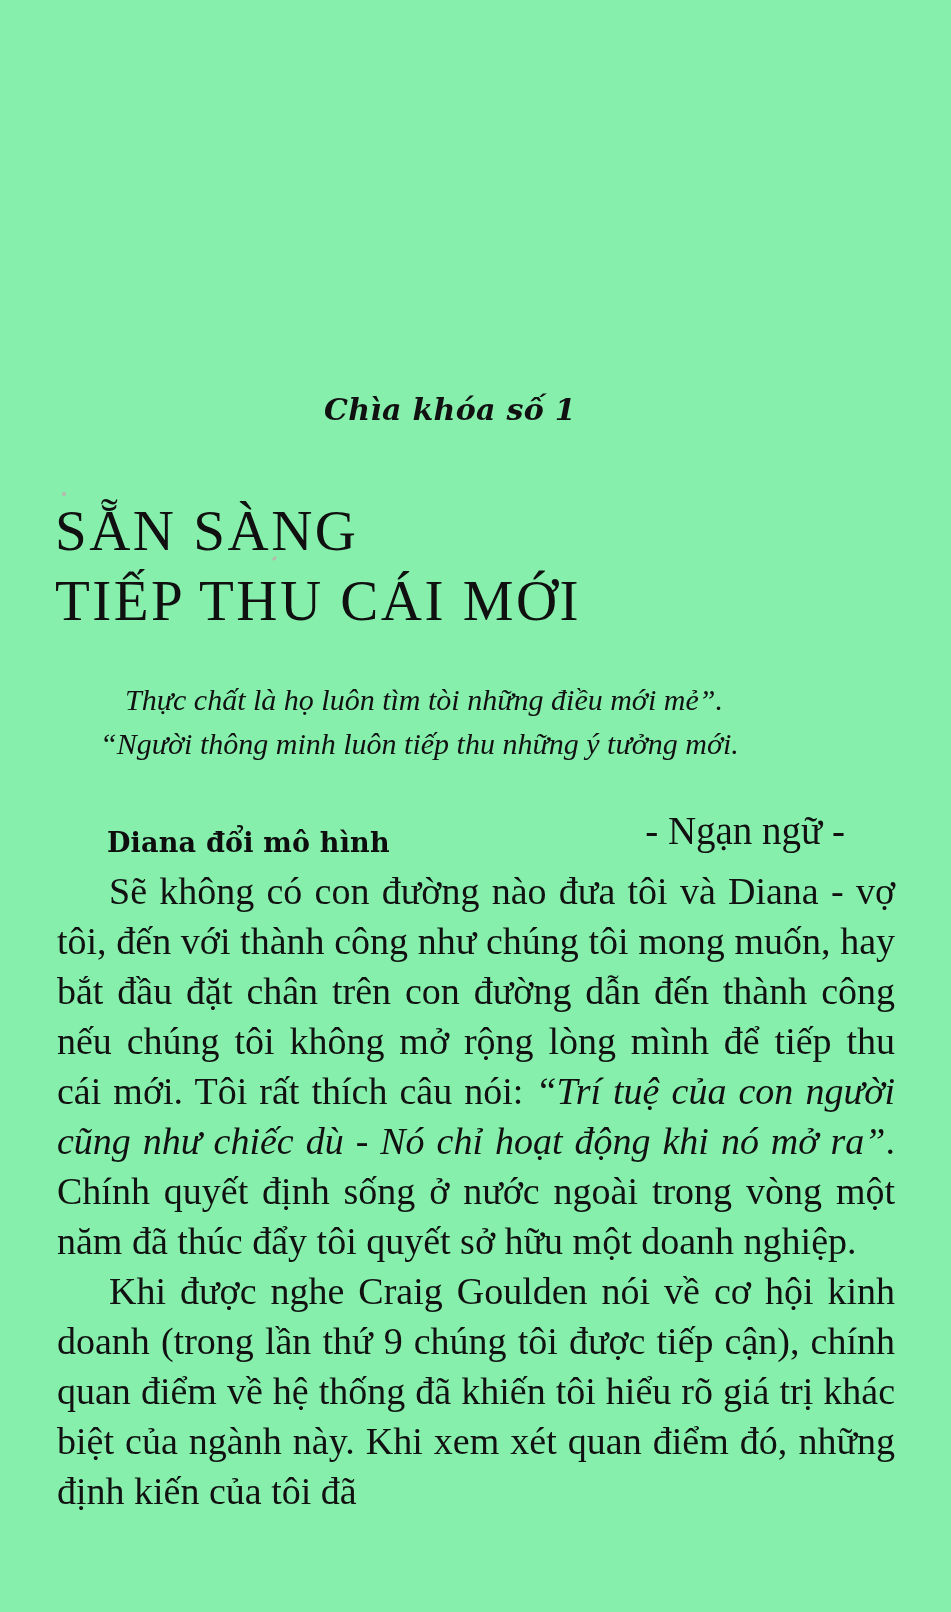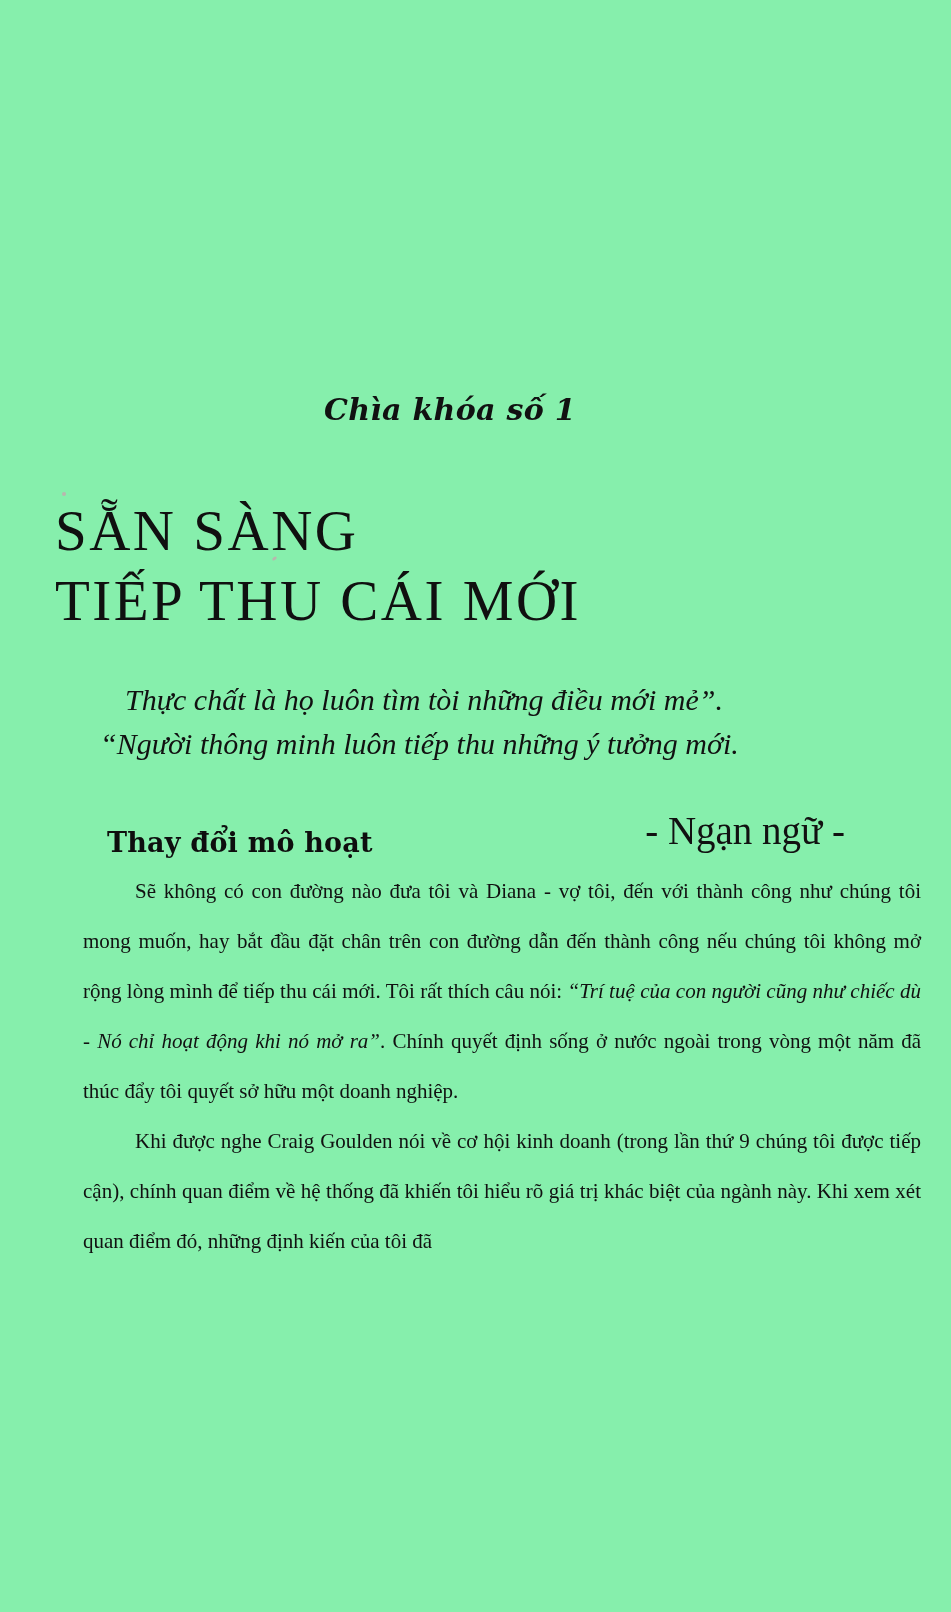--- a/index.html
+++ b/index.html
@@ -108,25 +108,24 @@
     letter-spacing: 0.2px;
     color: #0e0e0e;
   }
 
   
   .body-copy {
     position: absolute;
     top: 866px;
     left: 2px;
     width: 838px;
-    font-size: 21px;
+    font-size: 38px;
     line-height: 50px;
     text-align: justify;
     color: #111111;
-    margin-left: 26px;
   }
   .body-copy p {
     margin: 0;
     text-indent: 52px;
   }
   .body-copy p + p {
     margin-top: 0px;
   }
   .body-copy i {
     font-style: italic;
@@ -157,21 +156,21 @@
       <div class="line2">TIẾP THU CÁI MỚI</div>
     </div>
 
     <div class="epigraph">
       <span class="ep-line second">Thực chất là họ luôn tìm tòi những điều mới mẻ”.</span>
       <span class="ep-line">“Người thông minh luôn tiếp thu những ý tưởng mới.</span>
     </div>
 
     <div class="attribution">- Ngạn ngữ -</div>
 
-    <div class="section-heading">Thay đổi mô hoạt</div>
+    <div class="section-heading">Diana đổi mô hình</div>
 
     <div class="body-copy">
       <p><span>Sẽ không có con đường nào đưa tôi và Diana - vợ tôi, đến với thành công như chúng tôi mong muốn, hay bắt đầu đặt chân trên con đường dẫn đến thành công nếu chúng tôi không mở rộng lòng mình để tiếp thu cái mới. Tôi rất thích câu nói: </span><i>“Trí tuệ của con người cũng như chiếc dù - Nó chỉ hoạt động khi nó mở ra”</i><span>. Chính quyết định sống ở nước ngoài trong vòng một năm đã thúc đẩy tôi quyết sở hữu một doanh nghiệp.</span></p>
       <p>Khi được nghe Craig Goulden nói về cơ hội kinh doanh (trong lần thứ 9 chúng tôi được tiếp cận), chính quan điểm về hệ thống đã khiến tôi hiểu rõ giá trị khác biệt của ngành này. Khi xem xét quan điểm đó, những định kiến của tôi đã</p>
     </div>
 
   </div>
 </div>
 
 </body></html>

